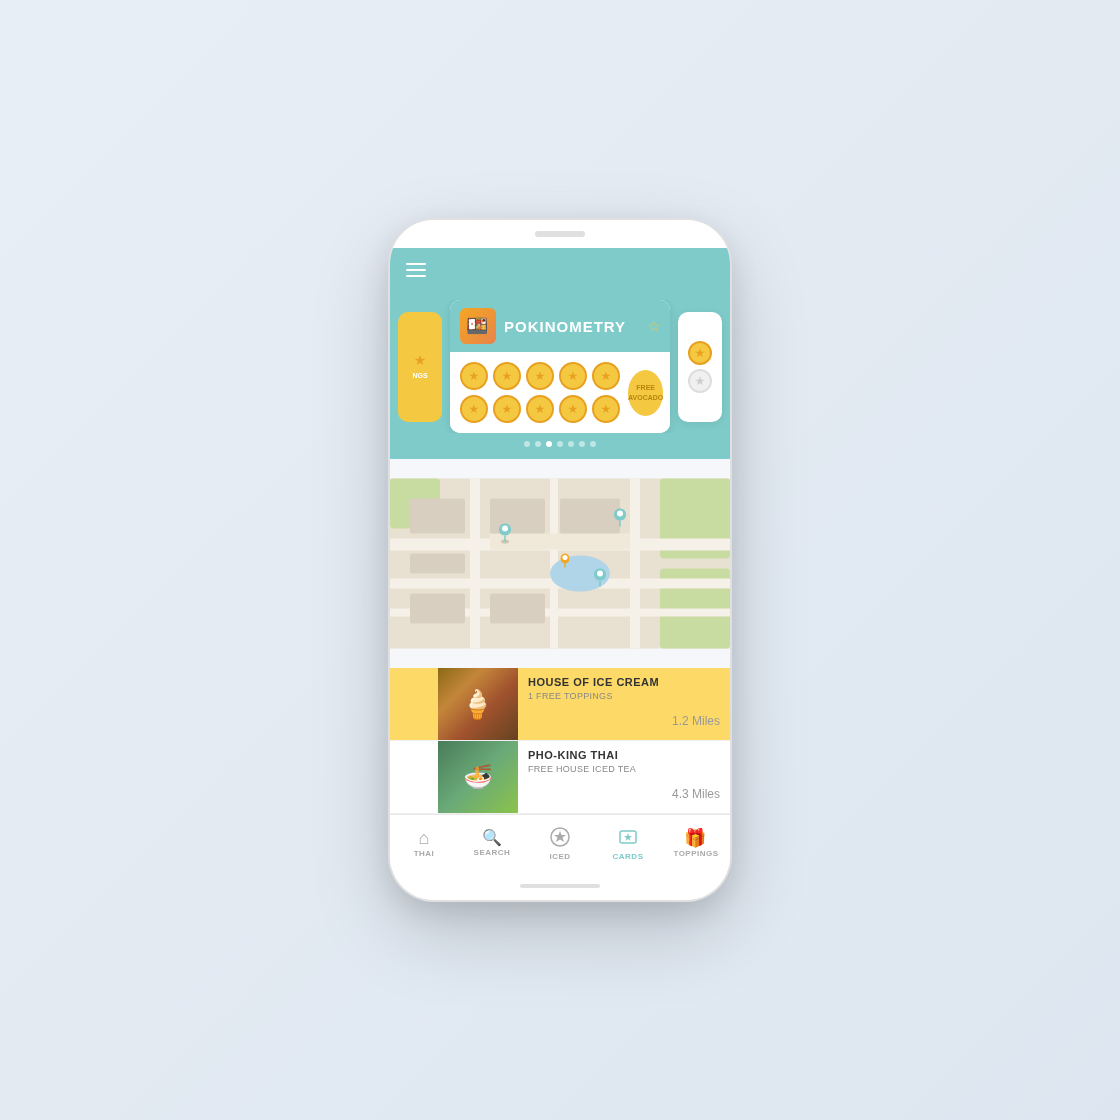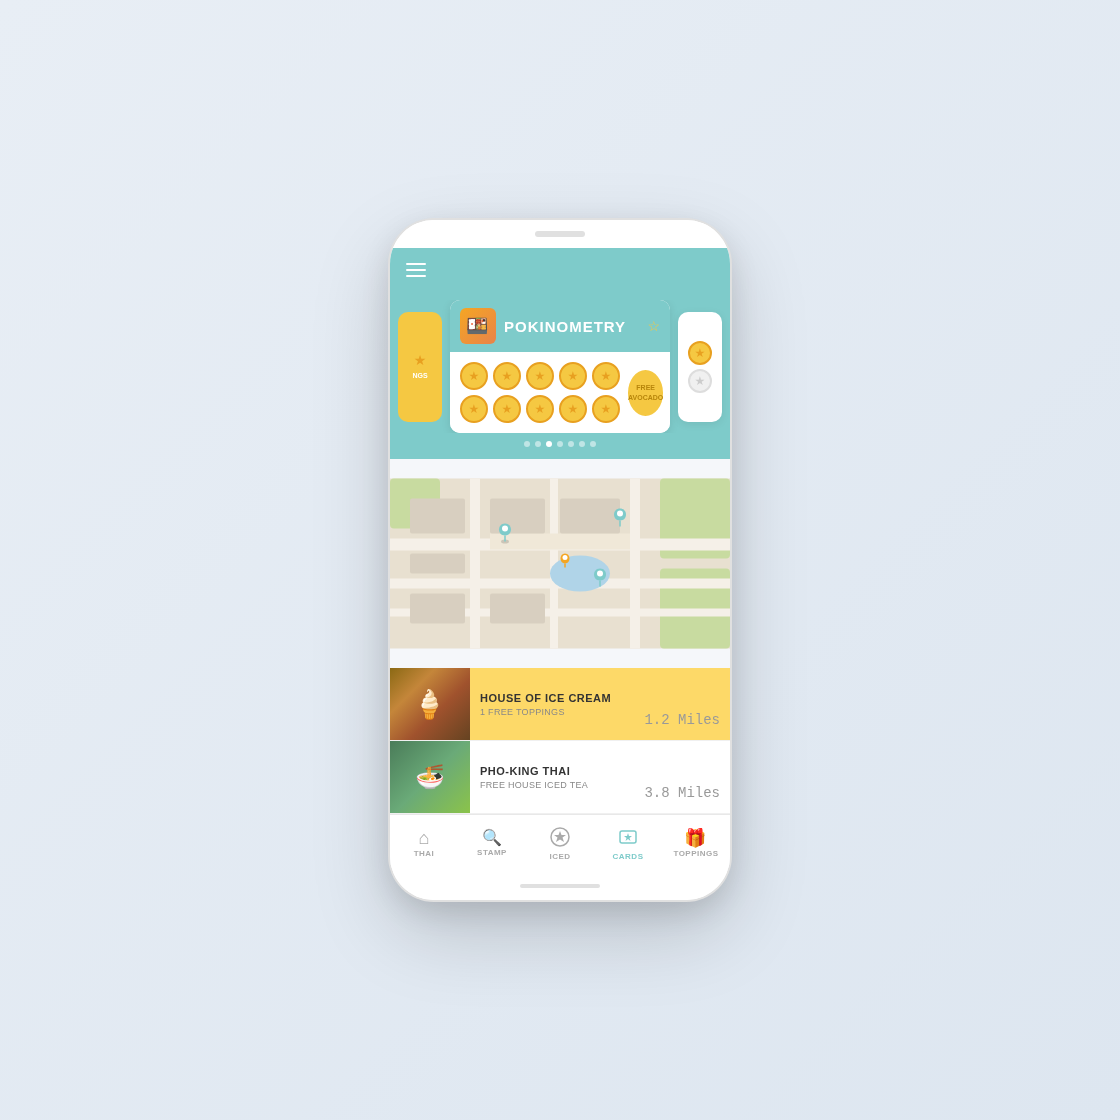--- a/index.html
+++ b/index.html
@@ -278,23 +278,24 @@
     }
 
     
     .listings-section {
       background: #fff;
       flex-shrink: 0;
     }
 
     .listing-item {
       display: flex;
-      align-items: center;
+      align-items: flex-start;
       border-bottom: 1px solid #f0f0f0;
       position: relative;
+      padding-left: 48px;
     }
     .listing-item.highlighted {
       background: #fdd968;
     }
     .listing-thumb {
       width: 80px;
       height: 72px;
       object-fit: cover;
       flex-shrink: 0;
       background: #ccc;
@@ -335,26 +336,25 @@
       color: #333;
       letter-spacing: 0.5px;
       margin-bottom: 3px;
     }
     .listing-meta {
       font-size: 9px;
       color: #888;
       letter-spacing: 0.3px;
     }
     .listing-distance {
-      font-size: 14px;
+      font-size: 12px;
       color: #999;
       position: absolute;
       right: 10px;
       bottom: 12px;
-      font-family: Liberation Mono, monospace;
     }
     .listing-accent-bar {
       width: 4px;
       background: #7a9fb5;
       flex-shrink: 0;
     }
 
     
     .bottom-nav {
       height: 58px;
@@ -573,35 +573,35 @@
         <div class="listing-distance">1.2 Miles</div>
         <div class="listing-accent-bar"></div>
       </div>
 
       <div class="listing-item">
         <div class="listing-thumb listing-thumb-pho"></div>
         <div class="listing-info">
           <div class="listing-name">PHO-KING THAI</div>
           <div class="listing-meta">FREE HOUSE ICED TEA</div>
         </div>
-        <div class="listing-distance">3.8 Miles</div>
+        <div class="listing-distance">4.3 Miles</div>
       </div>
 
     </div>
 
     <div class="bottom-nav">
 
       <div class="nav-item">
         <span class="nav-icon">⌂</span>
         <span class="nav-label">THAI</span>
       </div>
 
       <div class="nav-item">
         <span class="nav-icon" style="font-size:16px;">🔍</span>
-        <span class="nav-label">STAMP</span>
+        <span class="nav-label">SEARCH</span>
       </div>
 
       <div class="nav-item">
         <span class="nav-icon">
           <svg width="20" height="20" viewBox="0 0 20 20" fill="none" xmlns="http://www.w3.org/2000/svg">
             <circle cx="10" cy="10" r="9" stroke="#aaa" stroke-width="1.5"></circle>
             <polygon points="10,4 11.5,8 16,8 12.5,10.5 14,15 10,12.5 6,15 7.5,10.5 4,8 8.5,8" fill="#aaa"></polygon>
           </svg>
         </span>
         <span class="nav-label">ICED</span>

